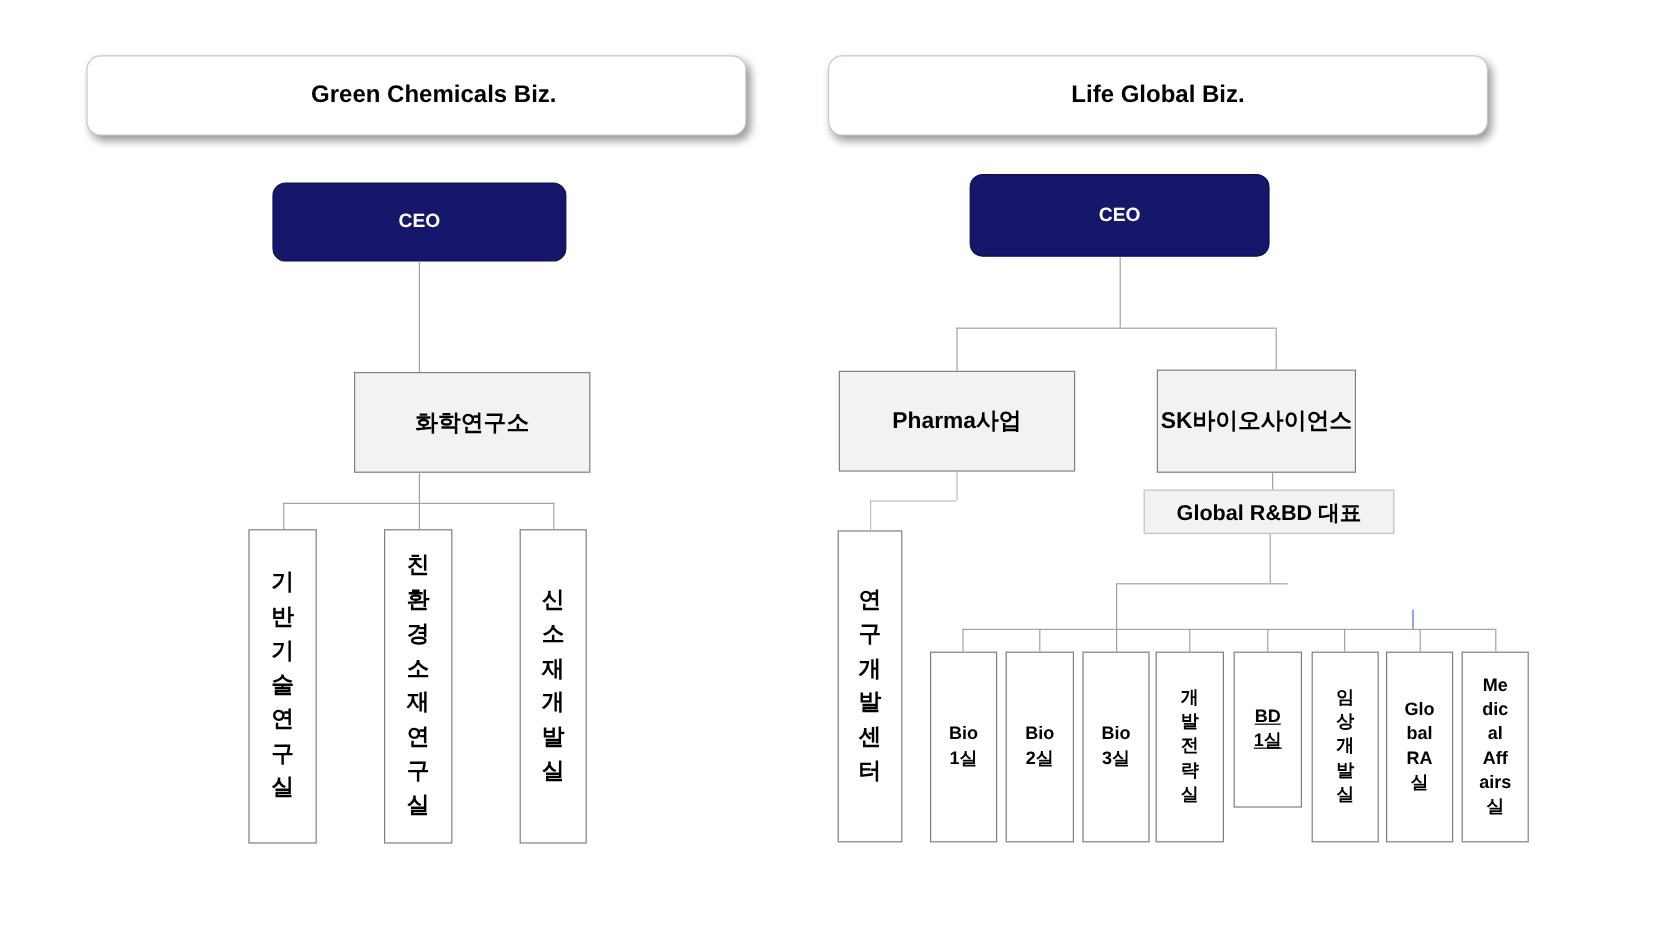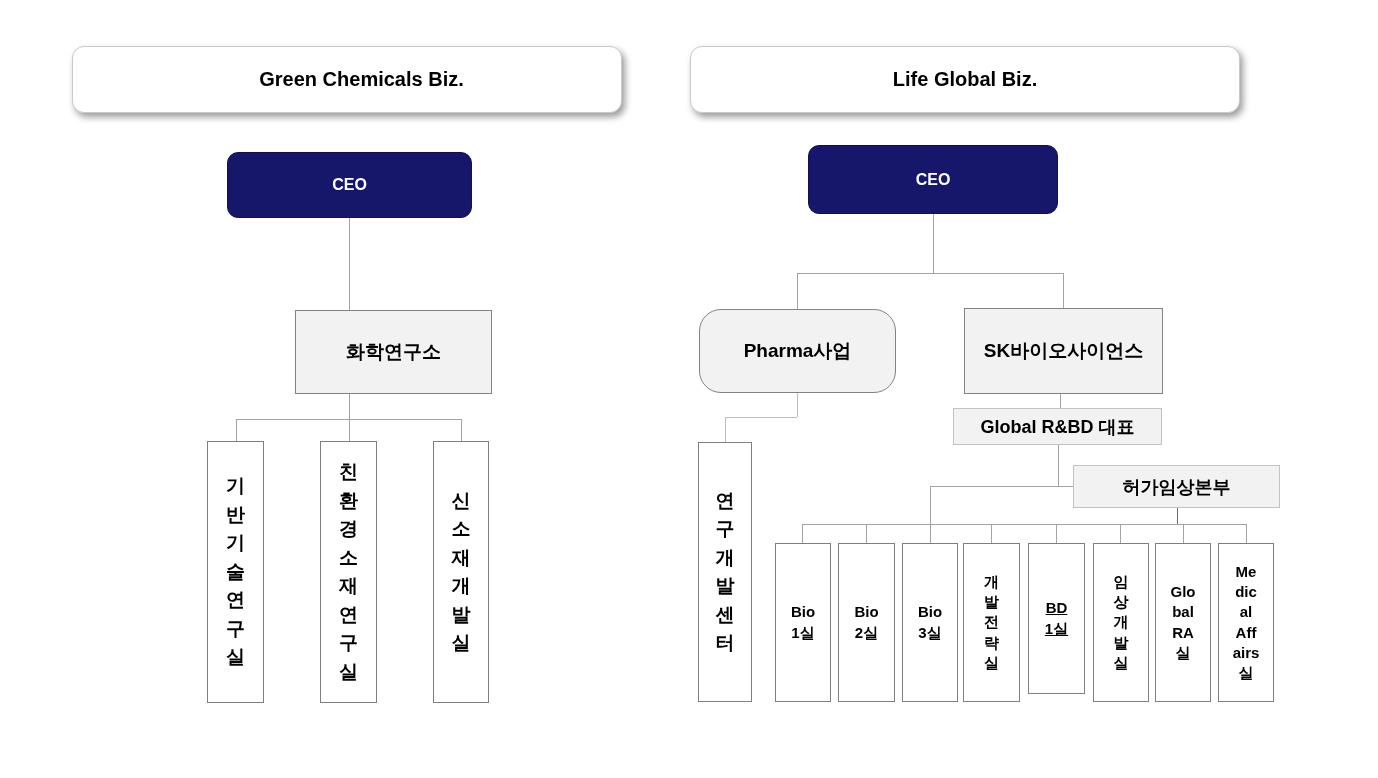--- a/index.html
+++ b/index.html
@@ -71,42 +71,41 @@
 
   <div class="box header-box" style="left:690px;top:46px;width:550px;height:67px;">Life Global Biz.</div>
 
   <div class="box ceo-box" style="left:808px;top:145px;width:250px;height:69px;">CEO</div>
 
   <div class="vline" style="left:933px;top:214px;height:59px;"></div>
   <div class="hline" style="left:797px;top:273px;width:266px;"></div>
   <div class="vline" style="left:797px;top:273px;height:36px;"></div>
   <div class="vline" style="left:1063px;top:273px;height:35px;"></div>
 
-  <div class="box gray-box" style="left:699px;top:309px;width:197px;height:84px;border-radius:22px;">Pharma사업</div>
-  <div class="box gray-box" style="left:964px;top:308px;width:199px;height:86px;">SK바이오사이언스</div>
+  <div class="box gray-box" style="left:699px;top:309px;width:197px;height:84px;">Pharma사업</div>
+  <div class="box gray-box" style="left:964px;top:308px;width:166px;height:86px;">SK바이오사이언스</div>
 
   <div class="vline lt" style="left:797px;top:393px;height:24px;"></div>
   <div class="hline lt" style="left:725px;top:417px;width:72px;"></div>
   <div class="vline lt" style="left:725px;top:417px;height:25px;"></div>
 
   <div class="box white-box vtext" style="left:698px;top:442px;width:54px;height:260px;">연
 구
 개
 발
 센
 터</div>
 
   <div class="vline" style="left:1060px;top:394px;height:14px;"></div>
   <div class="box gray-box light" style="left:953px;top:408px;width:209px;height:37px;">Global R&amp;BD 대표</div>
 
   <div class="vline" style="left:1058px;top:445px;height:41px;"></div>
   <div class="hline" style="left:930px;top:486px;width:143px;"></div>
   <div class="vline" style="left:930px;top:486px;height:38px;"></div>
 
-  <div class="box gray-box light" style="left:1073px;top:465px;width:207px;height:43px;">허가임상본부</div>
 
   <div class="vline blue" style="left:1177px;top:508px;height:16px;"></div>
 
   <div class="hline" style="left:802px;top:524px;width:444px;"></div>
   <div class="vline" style="left:802px;top:524px;height:19px;"></div>
   <div class="vline" style="left:866px;top:524px;height:19px;"></div>
   <div class="vline" style="left:930px;top:524px;height:19px;"></div>
   <div class="vline" style="left:991px;top:524px;height:19px;"></div>
   <div class="vline" style="left:1056px;top:524px;height:19px;"></div>
   <div class="vline" style="left:1120px;top:524px;height:19px;"></div>
@@ -117,21 +116,21 @@
 1실</div>
   <div class="box white-box dept" style="left:838px;top:543px;width:57px;height:159px;">Bio
 2실</div>
   <div class="box white-box dept" style="left:902px;top:543px;width:56px;height:159px;">Bio
 3실</div>
   <div class="box white-box dept" style="left:963px;top:543px;width:57px;height:159px;">개
 발
 전
 략
 실</div>
-  <div class="box white-box dept" style="left:1028px;top:543px;width:57px;height:151px;text-decoration:underline;">BD
+  <div class="box white-box dept" style="left:1028px;top:543px;width:57px;height:130px;text-decoration:underline;">BD
 1실</div>
   <div class="box white-box dept" style="left:1093px;top:543px;width:56px;height:159px;">임
 상
 개
 발
 실</div>
   <div class="box white-box dept" style="left:1155px;top:543px;width:56px;height:159px;text-align:center;">Glo
 bal
 RA
 실</div>

